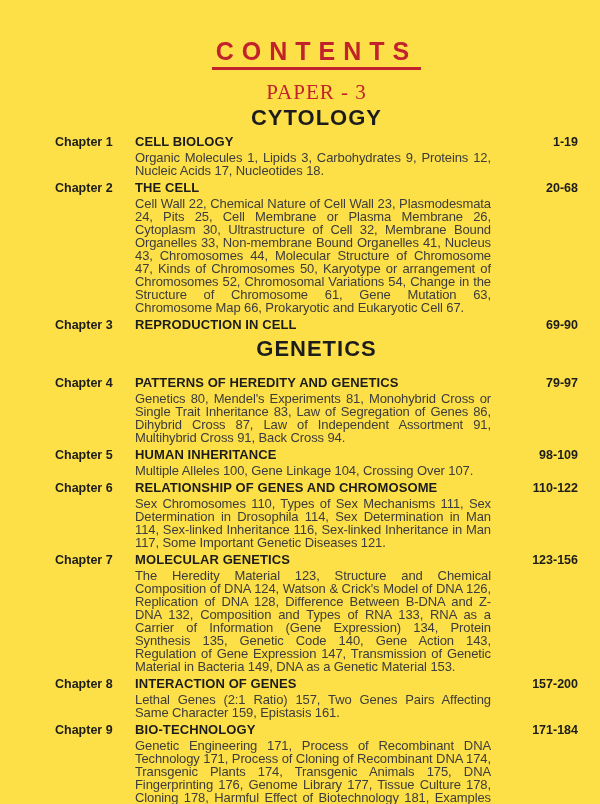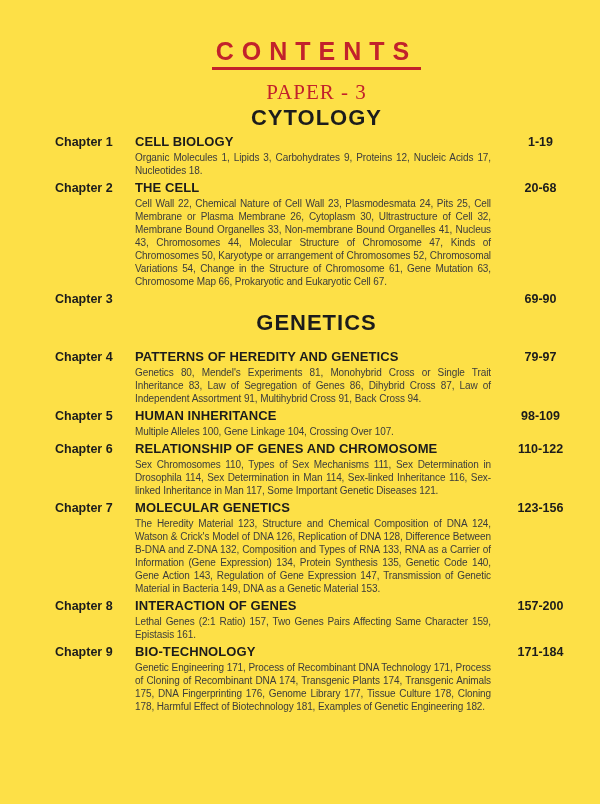--- a/index.html
+++ b/index.html
@@ -67,28 +67,28 @@
     font-size: 13px;
     font-weight: bold;
     line-height: 14px;
     letter-spacing: 0.1px;
   }
   .chapter-pages {
     grid-column: 3; grid-row: 1;
     font-size: 12.5px;
     font-weight: bold;
     line-height: 14px;
-    text-align: center;
+    text-align: right;
     padding-left: 12px;
     white-space: nowrap;
   }
   .chapter-desc {
     grid-column: 2; grid-row: 2;
     margin-top: 2px;
-    font-size: 10px;
+    font-size: 13px;
     line-height: 13px;
     letter-spacing: -0.1px;
     color: #3c3c3c;
     text-align: justify;
   }
 </style>
 </head>
 <body>
 
 <div class="page">
@@ -110,20 +110,21 @@
 
     <div class="entry">
       <div class="chapter-label">Chapter 2</div>
       <div class="chapter-title">THE CELL</div>
       <div class="chapter-pages">20-68</div>
       <div class="chapter-desc">Cell Wall 22, Chemical Nature of Cell Wall 23, Plasmodesmata 24, Pits 25, Cell Membrane or Plasma Membrane 26, Cytoplasm 30, Ultrastructure of Cell 32, Membrane Bound Organelles 33, Non-membrane Bound Organelles 41, Nucleus 43, Chromosomes 44, Molecular Structure of Chromosome 47, Kinds of Chromosomes 50, Karyotype or arrangement of Chromosomes 52, Chromosomal Variations 54, Change in the Structure of Chromosome 61, Gene Mutation 63, Chromosome Map 66, Prokaryotic and Eukaryotic Cell 67.</div>
     </div>
 
     <div class="entry">
       <div class="chapter-label">Chapter 3</div>
+      <div class="chapter-title">REPRODUCTION IN CELL</div>
       <div class="chapter-pages">69-90</div>
     </div>
   </div>
 
   <div class="section section-genetics">
     <div class="section-heading">GENETICS</div>
 
     <div class="entry">
       <div class="chapter-label">Chapter 4</div>
       <div class="chapter-title">PATTERNS OF HEREDITY AND GENETICS</div>

